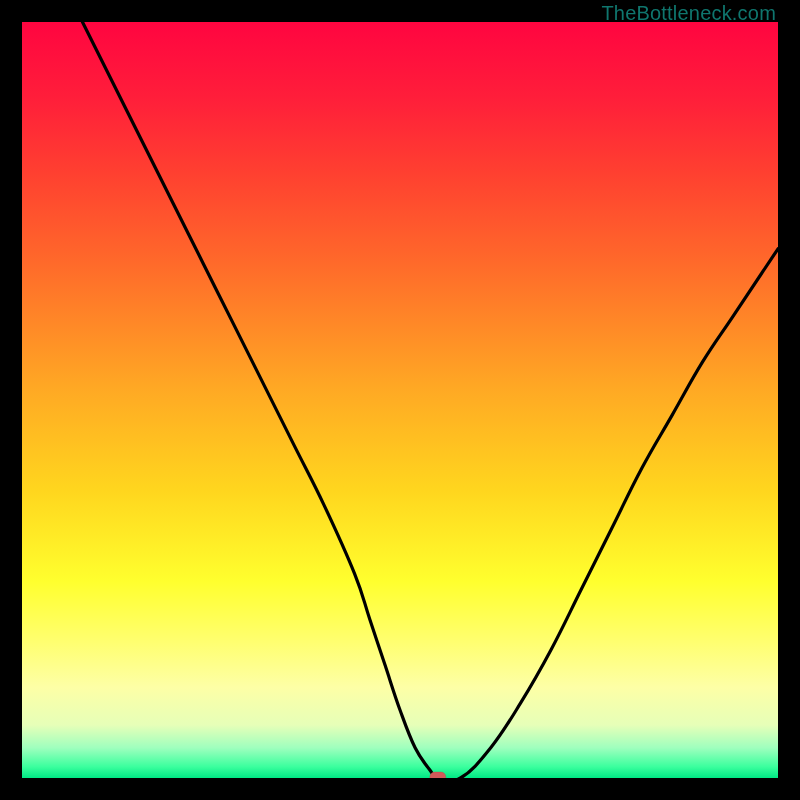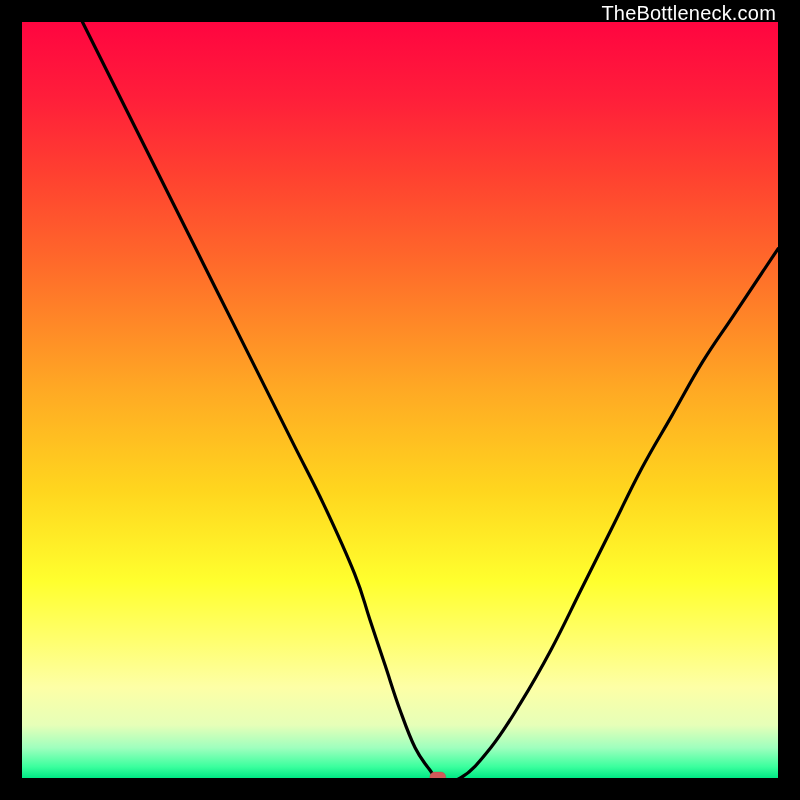--- a/index.html
+++ b/index.html
@@ -43,21 +43,21 @@
     );
   }
   .curve-svg {
     position: absolute;
     left: 0; right: 0; top: 0; bottom: 0;
   }
   .watermark {
     position: absolute;
     top: -20px;
     right: 2px;
-    color: #ffffff;
+    color: #0f766e;
     font-size: 20px;
     letter-spacing: 0.2px;
     font-weight: 500;
   }
 </style>
 </head>
 <body>
 
 <div class="frame">
   <div class="watermark">TheBottleneck.com</div>

